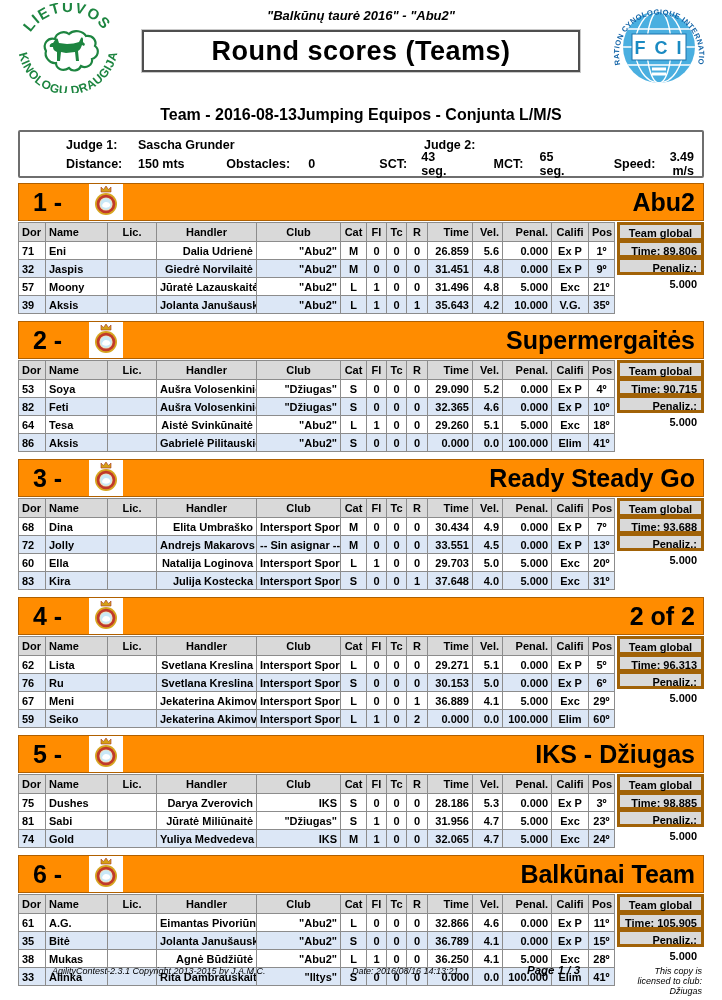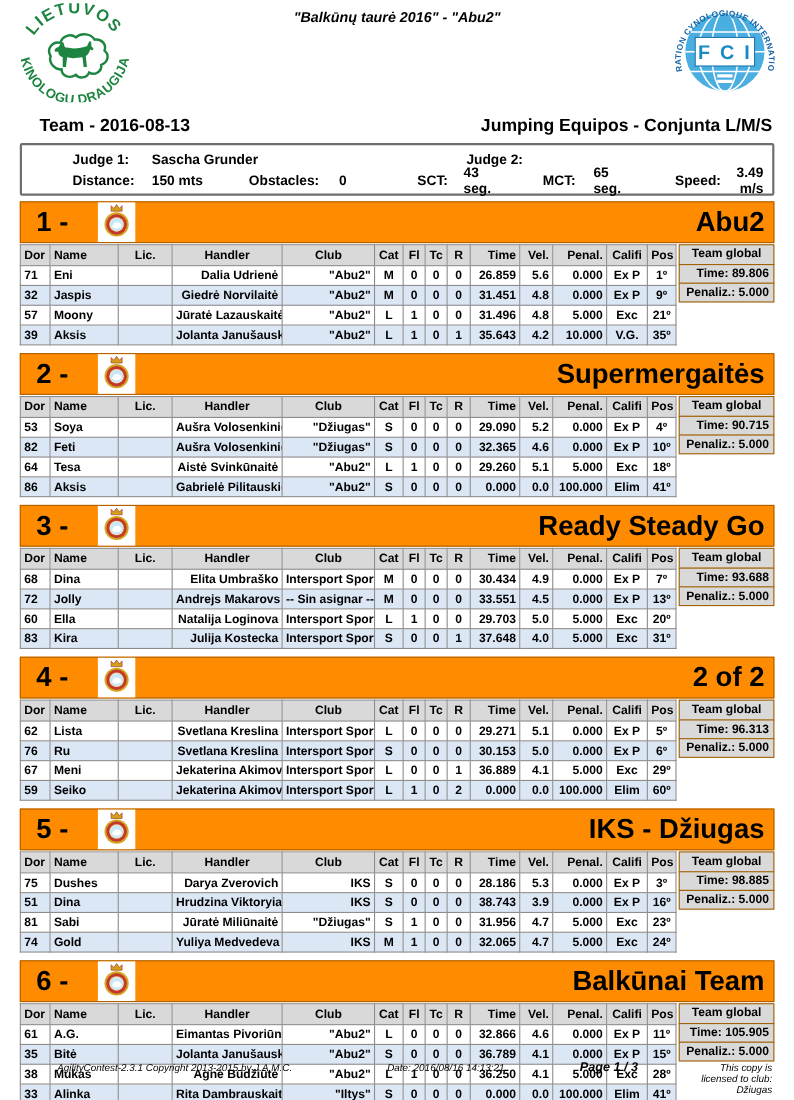--- a/index.html
+++ b/index.html
@@ -10,22 +10,22 @@
   
   .header{position:relative;height:92px;}
   .logo-left{position:absolute;left:14px;top:3px;width:108px;height:90px;}
   .logo-right{position:absolute;right:10px;top:3px;width:106px;height:88px;}
   .event-line{text-align:center;font-size:13px;font-weight:bold;font-style:italic;padding-top:8px;}
   .title-box{
     margin:7px auto 0;width:434px;height:38px;border:2px solid #4f4f4f;outline:1px solid #c9c9c9;
     display:flex;align-items:center;justify-content:center;
     font-size:27px;font-weight:bold;letter-spacing:0.5px;background:#fff;
   }
-  .meta-row{display:flex;justify-content:space-between;align-items:center;
-    padding:14px 20px 4px 36px;font-weight:bold;font-size:16px;}
+  .meta-row{display:flex;justify-content:center;align-items:center;
+    padding:14px 20px 4px 20px;font-weight:bold;font-size:16px;}
   
   .course-box{margin:2px 18px 5px;border:2px solid #6e6e6e;border-radius:2px;
     padding:3px 8px;font-size:12.5px;font-weight:bold;background:#fff;}
   .course-row{display:flex;height:19px;align-items:center;}
   .course-row .lbl{flex:0 0 auto;margin-left:38px;}
   .w72{width:72px;} .w100{width:100px;} .w82{width:82px;} .w66{width:66px;}
   .w42{width:42px;} .w68{width:68px;} .w46{width:46px;} .wv72{width:72px;} .w56{width:56px;}
   .w248{width:248px;}
   .grow{flex:1;} .tr{text-align:right;}
   
@@ -47,21 +47,21 @@
   .col-dor{text-align:left;}
   .col-name{text-align:left;}
   .col-lic{text-align:center;}
   .col-handler,.col-club{text-align:right;}
   td.col-handler,td.col-club{font-weight:normal;}
   .col-cat,.col-fl,.col-tc,.col-r,.col-califi,.col-pos{text-align:center;}
   .col-time,.col-vel,.col-penal{text-align:right;}
   th.col-handler,th.col-club{text-align:center;}
   th.col-dor,th.col-name,th.col-time,th.col-vel,th.col-penal{}
   .tg{width:88px;margin-left:2px;font-size:11px;font-weight:bold;}
-  .tg>div{box-sizing:border-box;border:1px solid #a16207;background:var(--head-bg,#D9D9D9);}
+  .tg>div{box-sizing:border-box;border:3px solid #a16207;background:var(--head-bg,#D9D9D9);}
   .tg>div+div{margin-top:-1px;}
   .tg-head{height:19px;text-align:center;line-height:17px;}
   .tg-cell{height:18px;text-align:right;padding:0 4px;line-height:16px;}
   
   .footer{position:absolute;bottom:4px;left:0;right:0;display:flex;align-items:baseline;
     font-size:9px;font-style:italic;padding:0 20px 0 52px;}
   .f-copy{width:300px;}
   .f-date{width:175px;}
   .f-page{width:105px;font-size:11.5px;font-weight:bold;}
   .f-lic{flex:1;text-align:right;}
@@ -104,20 +104,21 @@
       <rect x="26" y="31" width="54" height="26" fill="#ffffff" stroke="#1a74ad" stroke-width="1"></rect>
       <text x="53" y="51" text-anchor="middle" font-size="18" font-weight="bold" fill="#1a8ac2" letter-spacing="2" font-family="Liberation Sans, sans-serif">F C I</text>
       <path d="M46,66 h14 M46,71 h14" stroke="#ffffff" stroke-width="3"></path>
       <text font-size="7.5" font-weight="bold" fill="#1565a8" letter-spacing="0.4" font-family="Liberation Sans, sans-serif">
         <textPath href="#fciArc" startOffset="50%" text-anchor="middle">FÉDÉRATION CYNOLOGIQUE INTERNATIONALE</textPath>
       </text>
     </svg>
   </div>
 
   <div class="event-line">"Balkūnų taurė 2016" - "Abu2"</div>
+  <div class="title-box">Round scores (Teams)</div>
 </div>
 
 <div class="meta-row">
   <span>Team - 2016-08-13</span>
   <span>Jumping Equipos - Conjunta L/M/S</span>
 </div>
 
 <div class="course-box">
   <div class="course-row">
     <span class="lbl w72">Judge 1:</span>
@@ -705,36 +706,20 @@
               <td class="col-cat">S</td>
               <td class="col-fl">0</td>
               <td class="col-tc">0</td>
               <td class="col-r">0</td>
               <td class="col-time">28.186</td>
               <td class="col-vel">5.3</td>
               <td class="col-penal">0.000</td>
               <td class="col-califi">Ex P</td>
               <td class="col-pos">3º</td>
             </tr>
-            <tr class="alt">
-              <td class="col-dor">51</td>
-              <td class="col-name">Dina</td>
-              <td class="col-lic"></td>
-              <td class="col-handler">Hrudzina Viktoryia</td>
-              <td class="col-club">IKS</td>
-              <td class="col-cat">S</td>
-              <td class="col-fl">0</td>
-              <td class="col-tc">0</td>
-              <td class="col-r">0</td>
-              <td class="col-time">38.743</td>
-              <td class="col-vel">3.9</td>
-              <td class="col-penal">0.000</td>
-              <td class="col-califi">Ex P</td>
-              <td class="col-pos">16º</td>
-            </tr>
             <tr>
               <td class="col-dor">81</td>
               <td class="col-name">Sabi</td>
               <td class="col-lic"></td>
               <td class="col-handler">Jūratė Miliūnaitė</td>
               <td class="col-club">"Džiugas"</td>
               <td class="col-cat">S</td>
               <td class="col-fl">1</td>
               <td class="col-tc">0</td>
               <td class="col-r">0</td>

